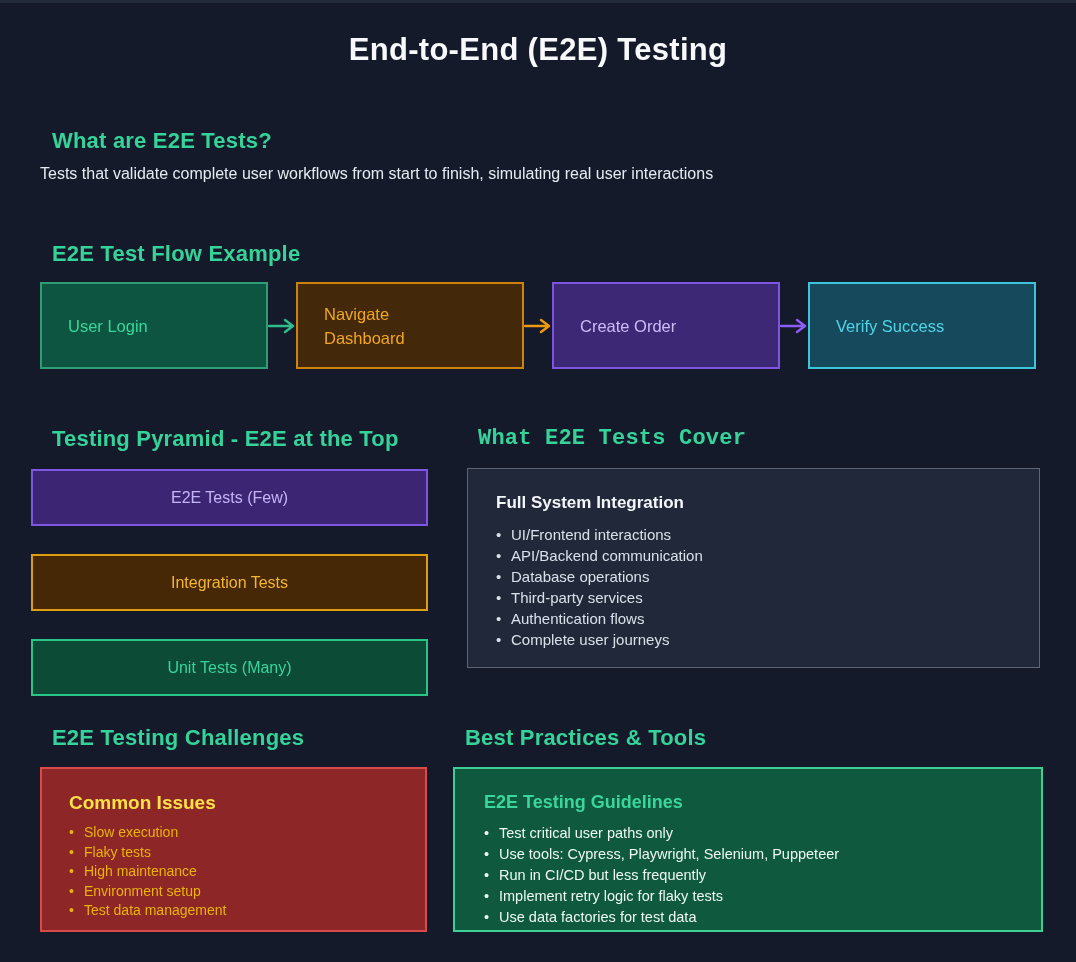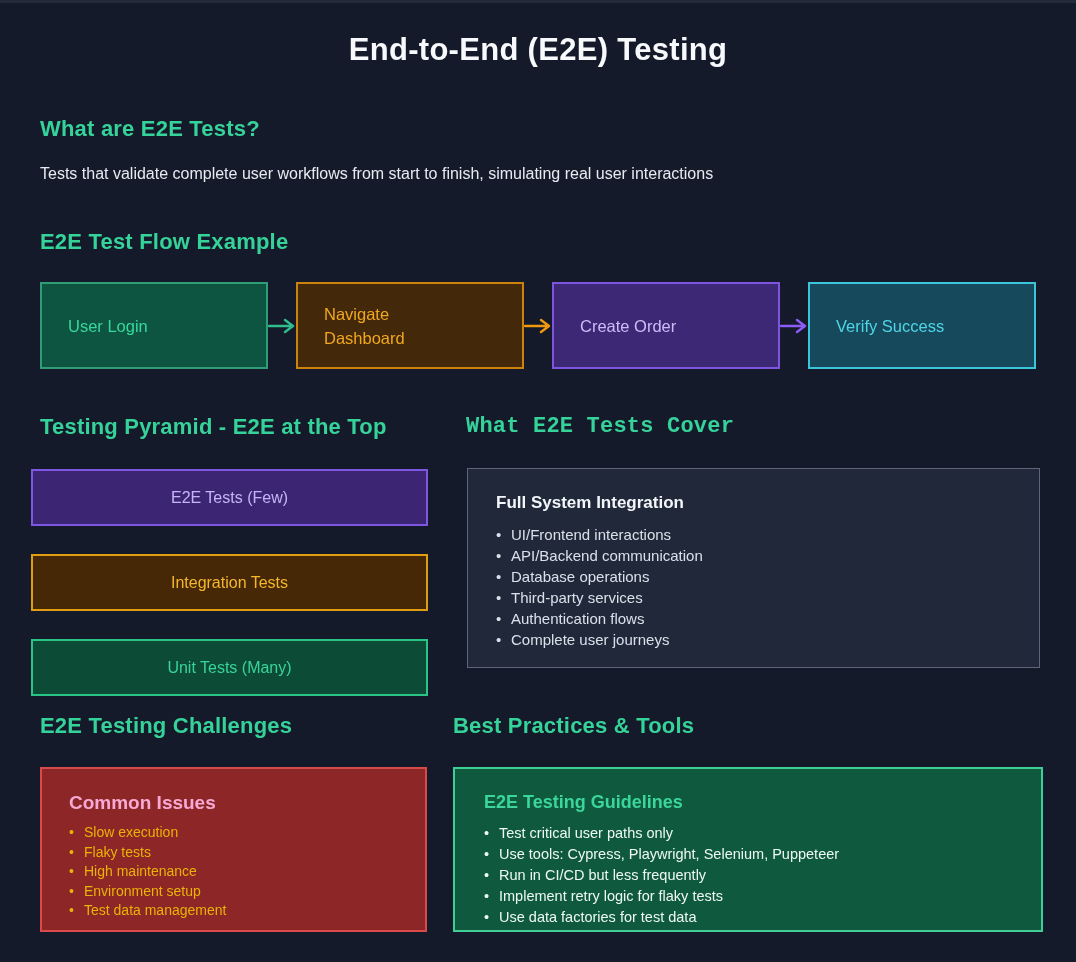--- a/index.html
+++ b/index.html
@@ -11,21 +11,21 @@
   }
   .top-strip { position:absolute; top:0; left:0; width:100%; height:3px; background:#232a3a; }
 
   .title {
     position:absolute; top:32px; left:0; width:100%;
     text-align:center; font-size:31px; font-weight:700;
     color:#f7f9fc; margin:0; letter-spacing:0.3px;
   }
 
   .section-heading {
-    position:absolute; margin:0;
+    position:absolute; margin:12px;
     font-size:22px; font-weight:600; color:#35d399; letter-spacing:0.2px;
   }
   #h-what       { top:116px; left:40px; }
   #h-flow       { top:229px; left:40px; }
   #h-pyramid    { top:414px; left:40px; }
   #h-cover      { top:414px; left:466px;font-family:Liberation Mono, monospace; }
   #h-challenges { top:713px; left:40px; }
   #h-practices  { top:713px; left:453px; }
 
   .description {
@@ -74,21 +74,21 @@
     padding:24px 24px 0 28px;
   }
   .cover-panel h3 { margin:0 0 11px 0; font-size:17px; font-weight:700; color:#f3f6fa; }
   .cover-panel li { font-size:15px; line-height:21px; color:#d9e0ea; }
 
   .challenge-box {
     position:absolute; left:40px; top:767px; width:387px; height:165px;
     box-sizing:border-box; background:#8d2626; border:2px solid #d94b4b;
     padding:23px 18px 0 27px;
   }
-  .challenge-box h3 { margin:0 0 9px 0; font-size:19px; font-weight:600; color:#f9a8d4; }
+  .challenge-box h3 { margin:0 0 9px 0; font-size:19px; font-weight:600; color:#fde047; }
   .challenge-box li { font-size:14px; line-height:19.5px; color:#eab308; }
 
   .guidelines-box {
     position:absolute; left:453px; top:767px; width:590px; height:165px;
     box-sizing:border-box; background:#0f5a3f; border:2px solid #3fcf96;
     padding:23px 18px 0 29px;
   }
   .guidelines-box h3 { margin:0 0 10px 0; font-size:18px; font-weight:600; color:#3bd69b; }
   .guidelines-box li { font-size:14.5px; line-height:21px; color:#eef9f3; }
 </style>

